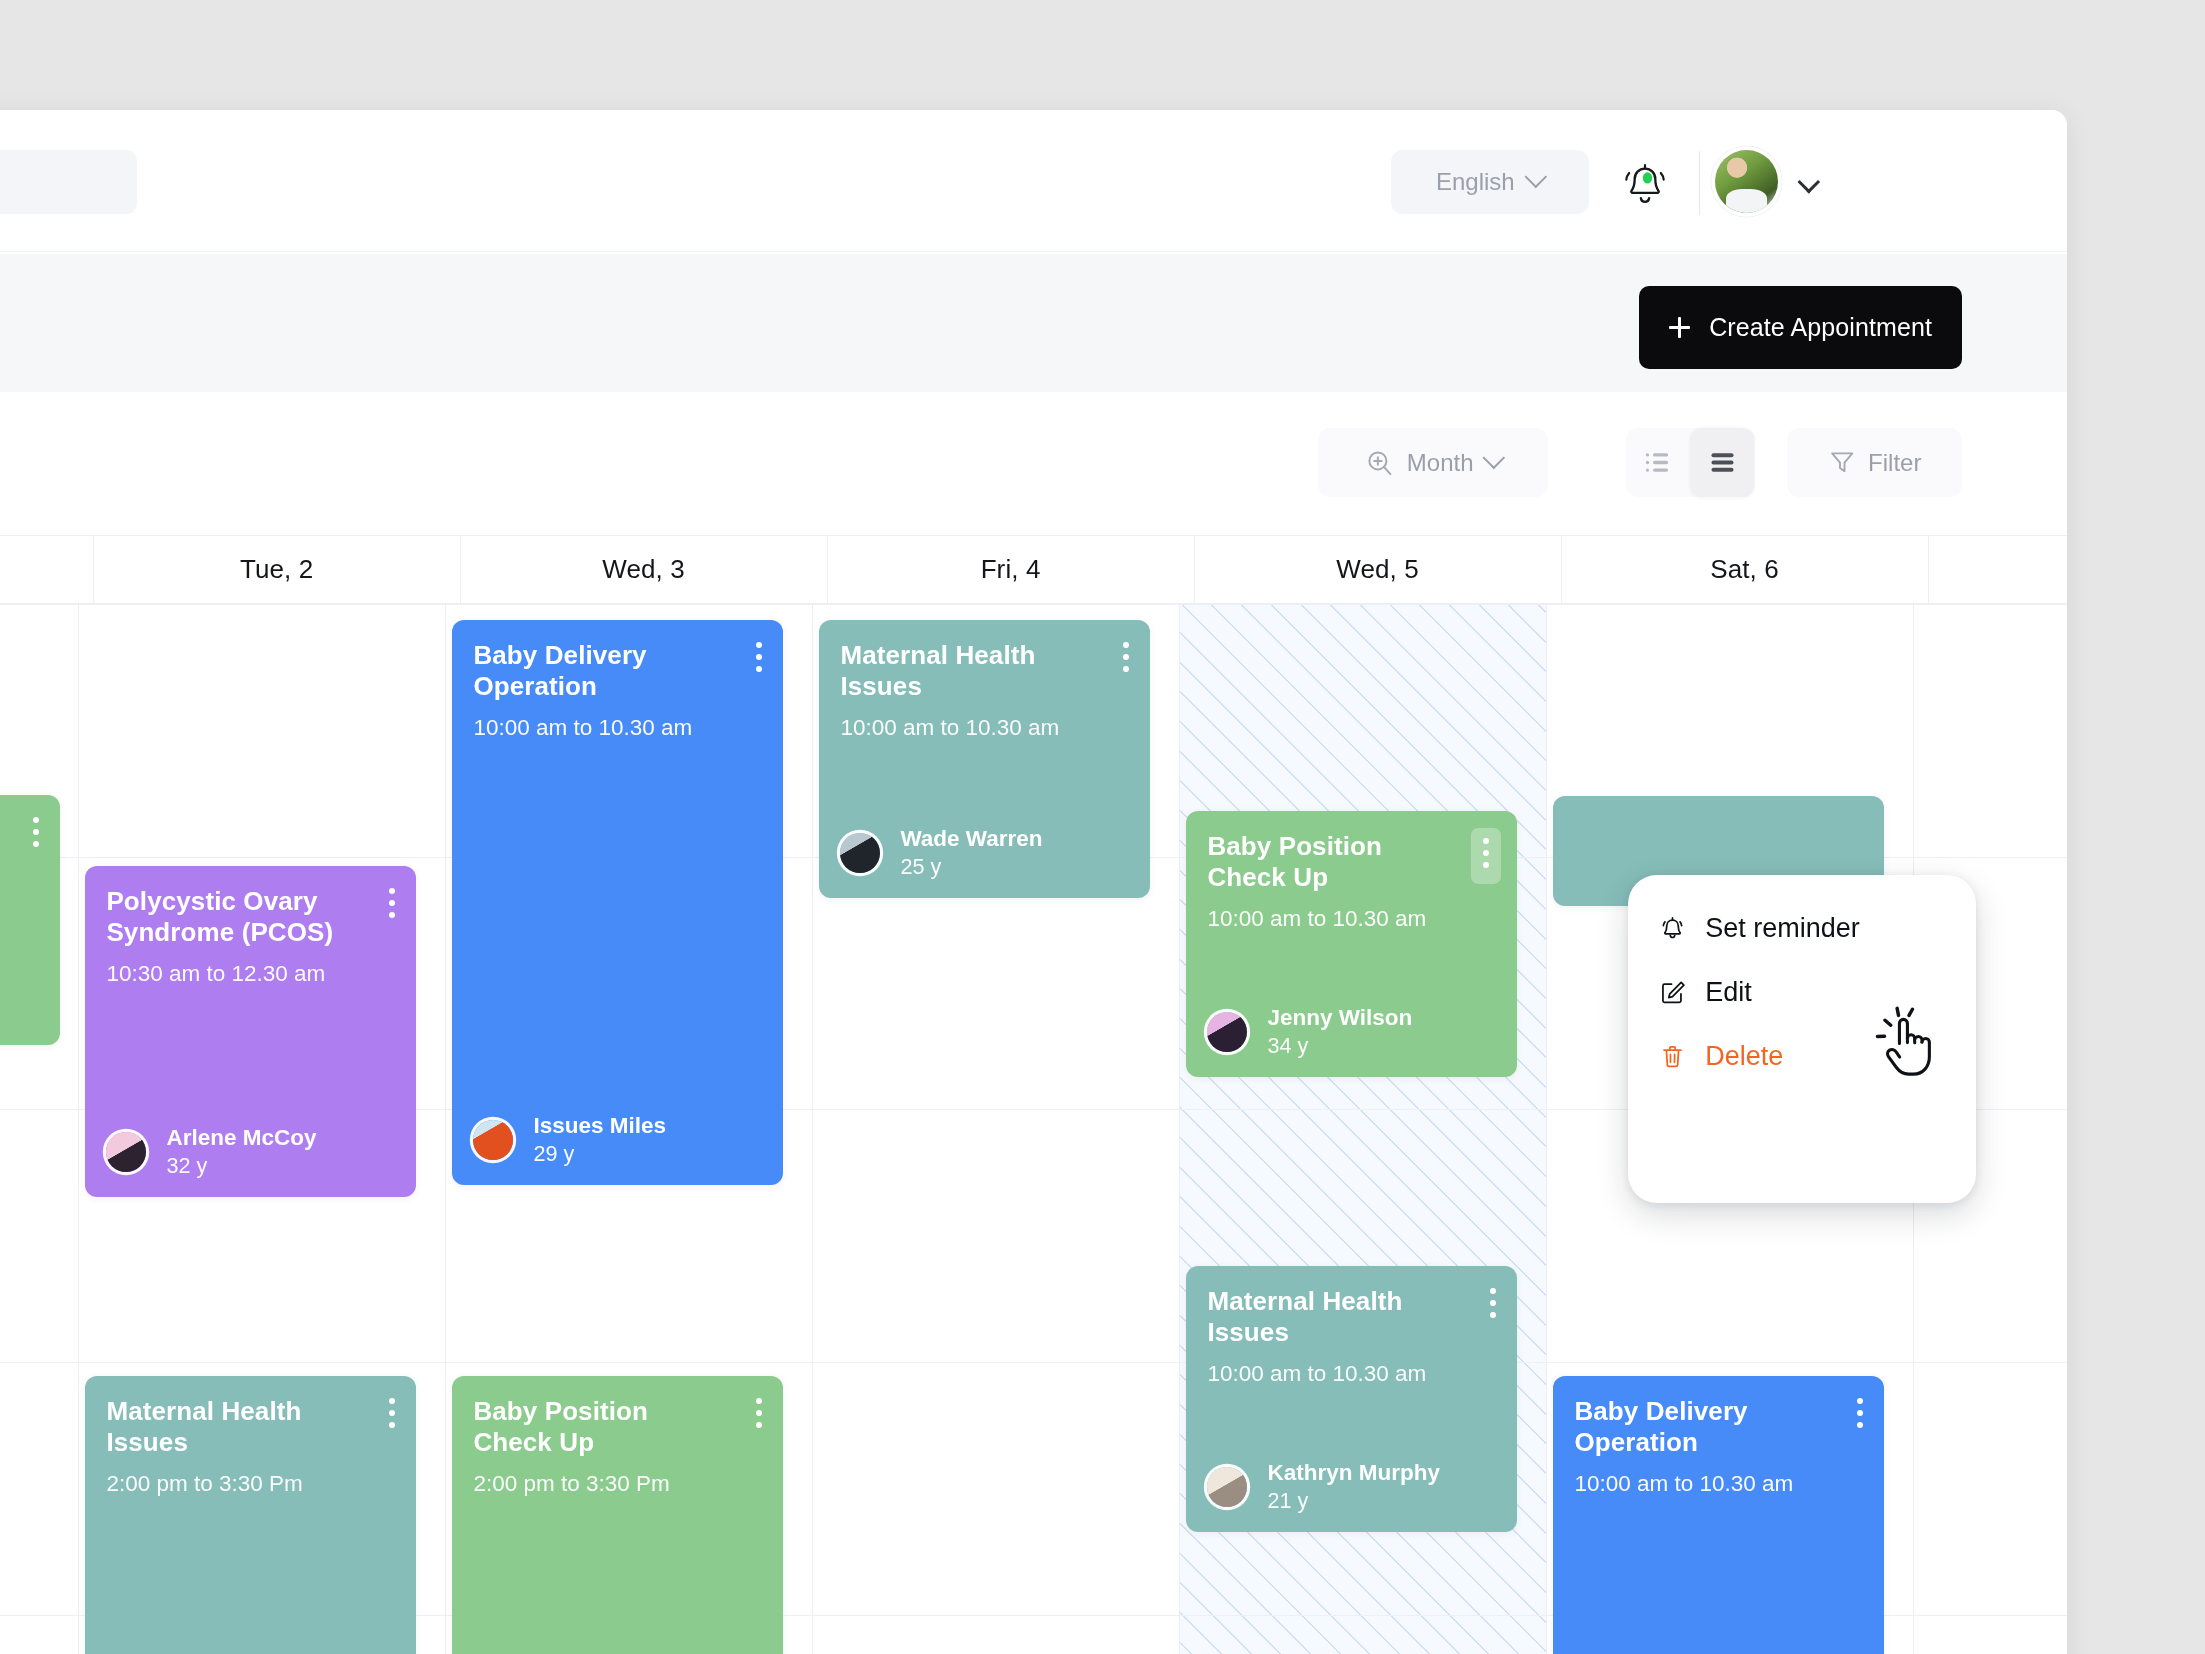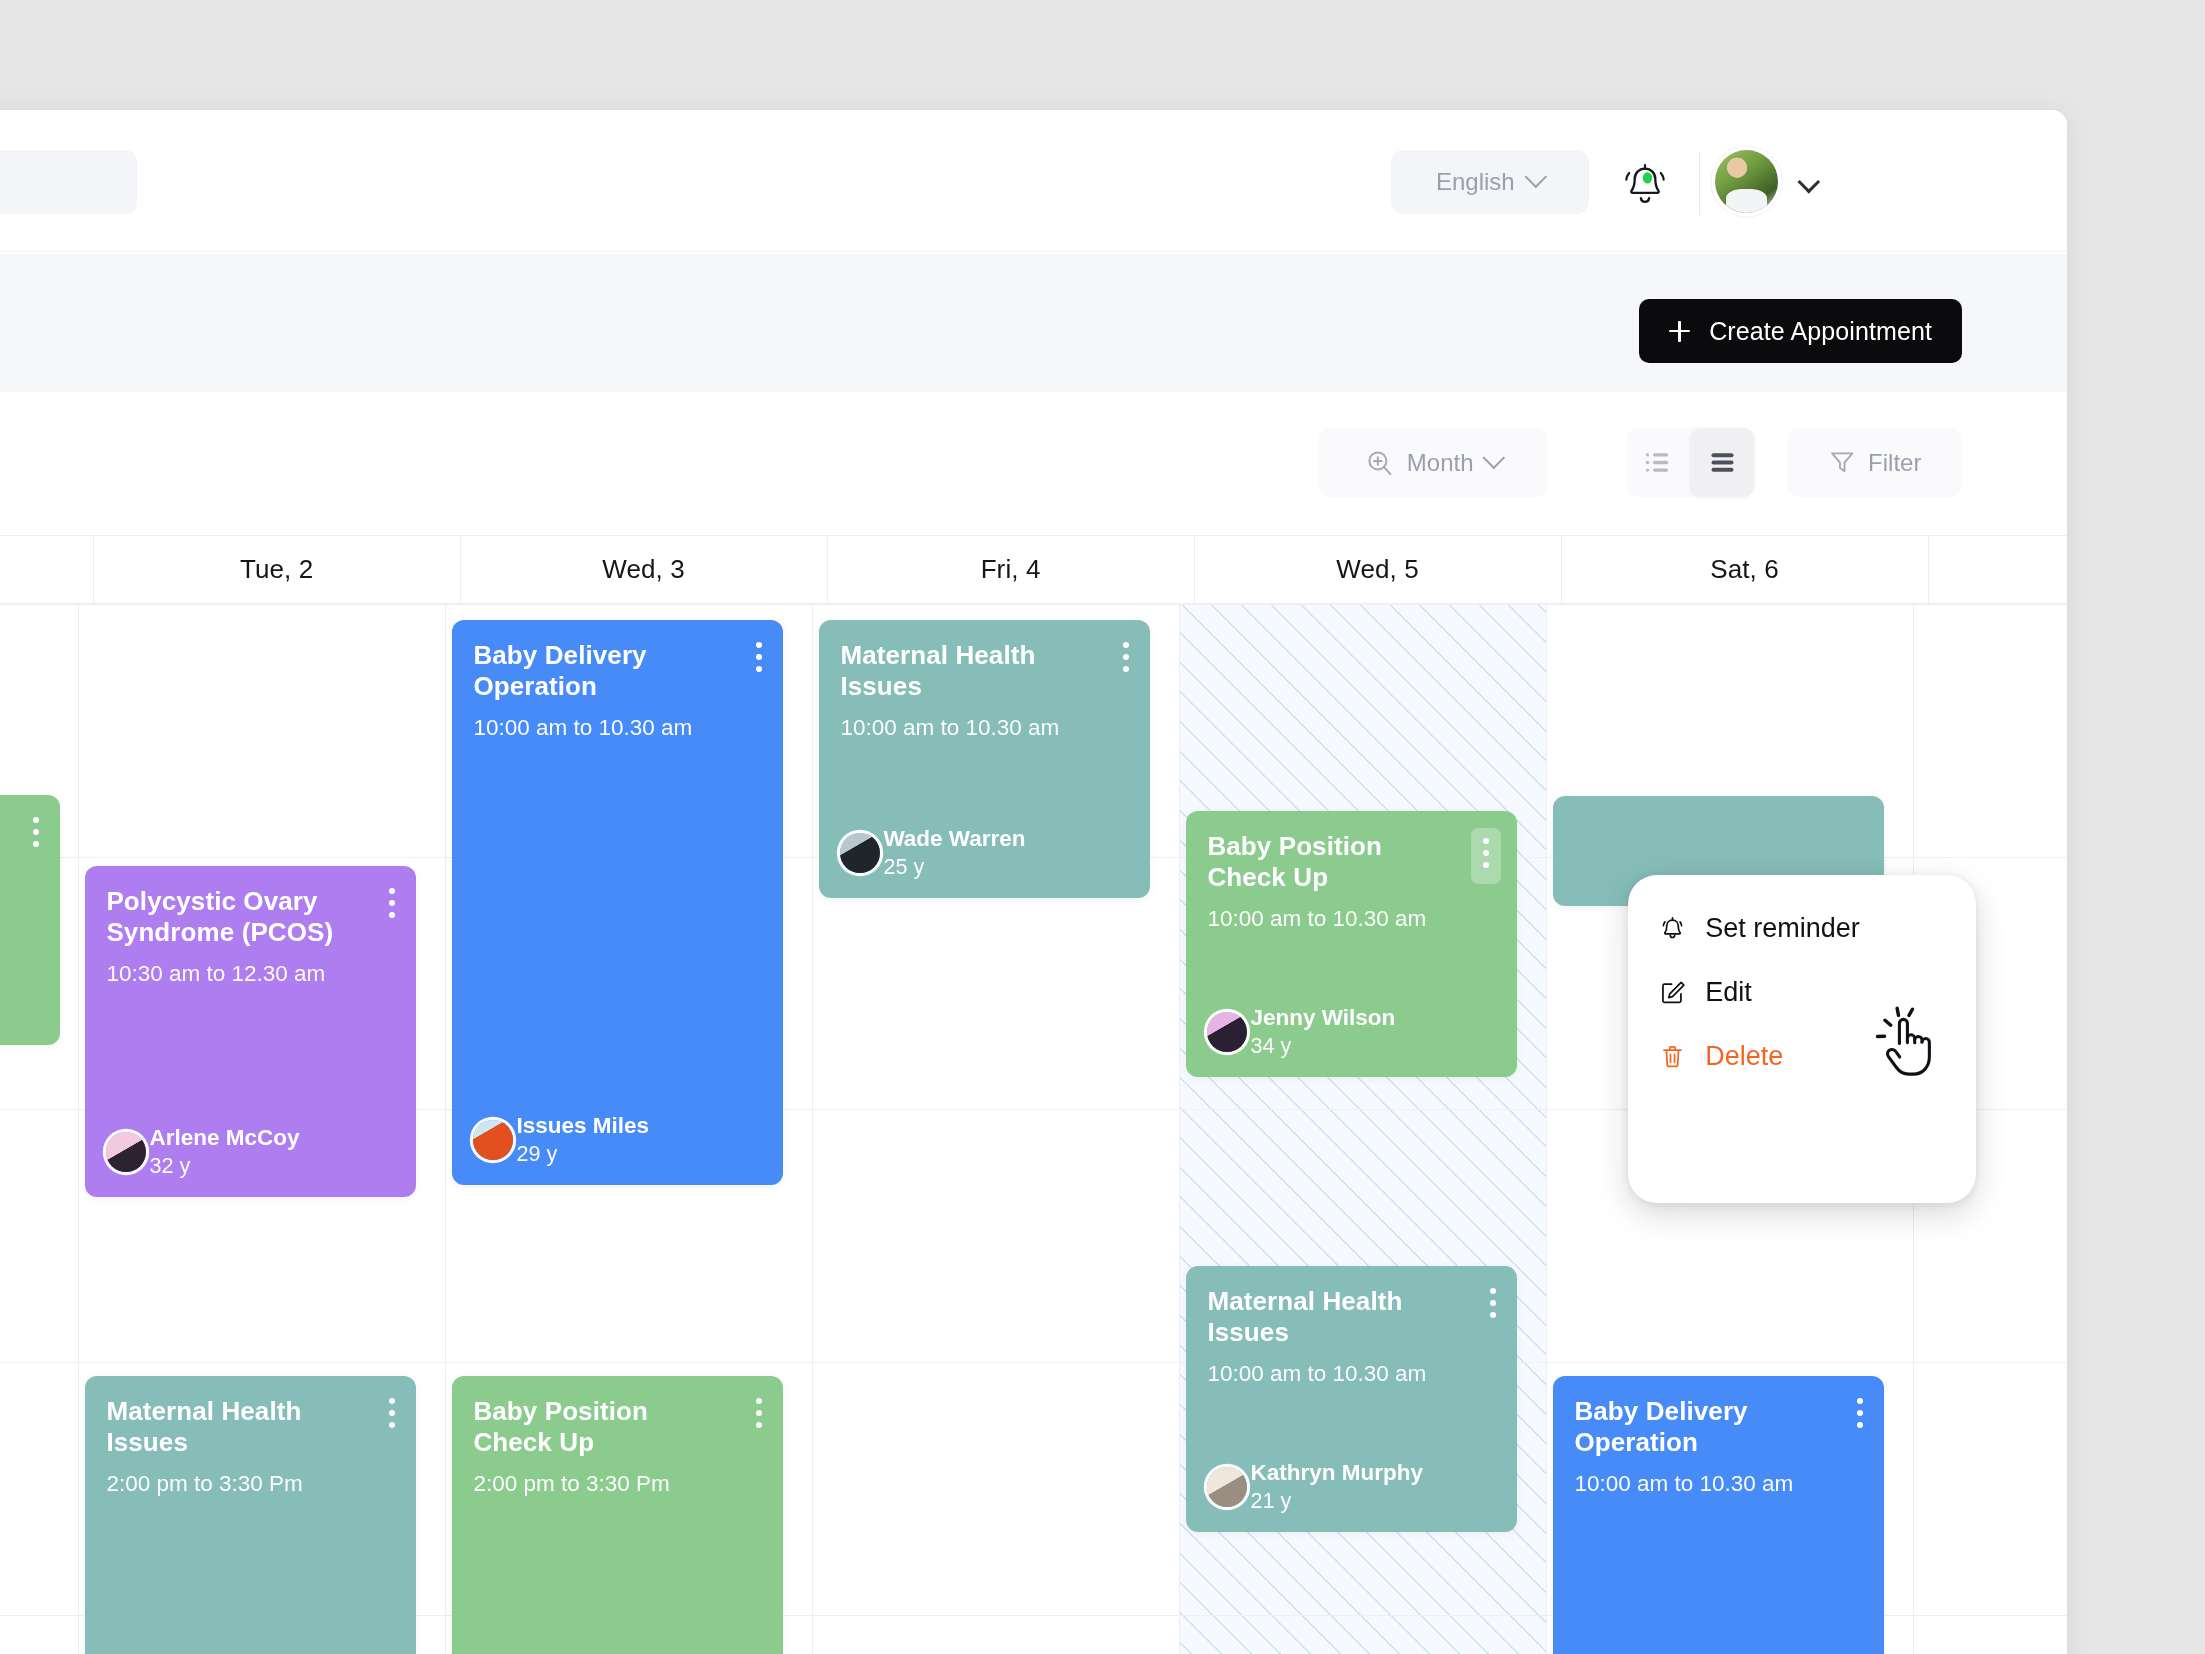--- a/index.html
+++ b/index.html
@@ -92,28 +92,27 @@
   }
 
   
   #action-strip {
     position: absolute; left: 0; top: 144px;
     width: 100%; height: 139px;
     background: #f6f7f9;
   }
   #create-btn {
     position: absolute; right: 105px; top: 32px;
-    height: 64px; padding: 0 30px;
+    height: 83px; padding: 0 30px;
     background: #0b0b0d; color: #fff;
     border: none; border-radius: 10px;
     display: flex; align-items: center; gap: 19.3px;
     font-family: "Liberation Sans", sans-serif;
     font-size: 25px; letter-spacing: 0.1px;
     cursor: pointer;
-    margin-top: 13px;
   }
   .plus {
     position: relative; width: 21px; height: 21px; flex: none;
   }
   .plus::before, .plus::after{
     content:""; position:absolute; background:#fff; border-radius:0.9px;
   }
   .plus::before{ left:0; top:9.2px; width:21px; height:2.8px; }
   .plus::after{ top:0; left:9.2px; height:21px; width:2.8px; }
 
@@ -197,21 +196,21 @@
   .appt .kebab i {
     display: block; width: 6px; height: 6px; border-radius: 50%;
     background: #fff; margin-bottom: 6px;
   }
   .appt .kebab.boxed {
     right: 16.5px; top: 16.5px; padding: 10px 12px; border-radius: 7.3px;
     background: rgba(255,255,255,0.28); width: auto;
   }
   .patient {
     position: absolute; left: 21px; bottom: 18.4px;
-    display: flex; align-items: center; gap: 3px;
+    display: flex; align-items: center; gap: 20px;
   }
   .pavatar {
     width: 40px; height: 40px; border-radius: 50%;
     box-shadow: 0 0 0 3.2px rgba(255,255,255,.95);
     flex: none; overflow: hidden;
   }
   .pname { font-size: 22.5px; font-weight: 700; line-height: 1.12; }
   .page  { font-size: 21.6px; font-weight: 400; opacity: .97; line-height: 1.2; margin-top: 2.8px;}
 
   .c-blue   { background: #478bf8; }

